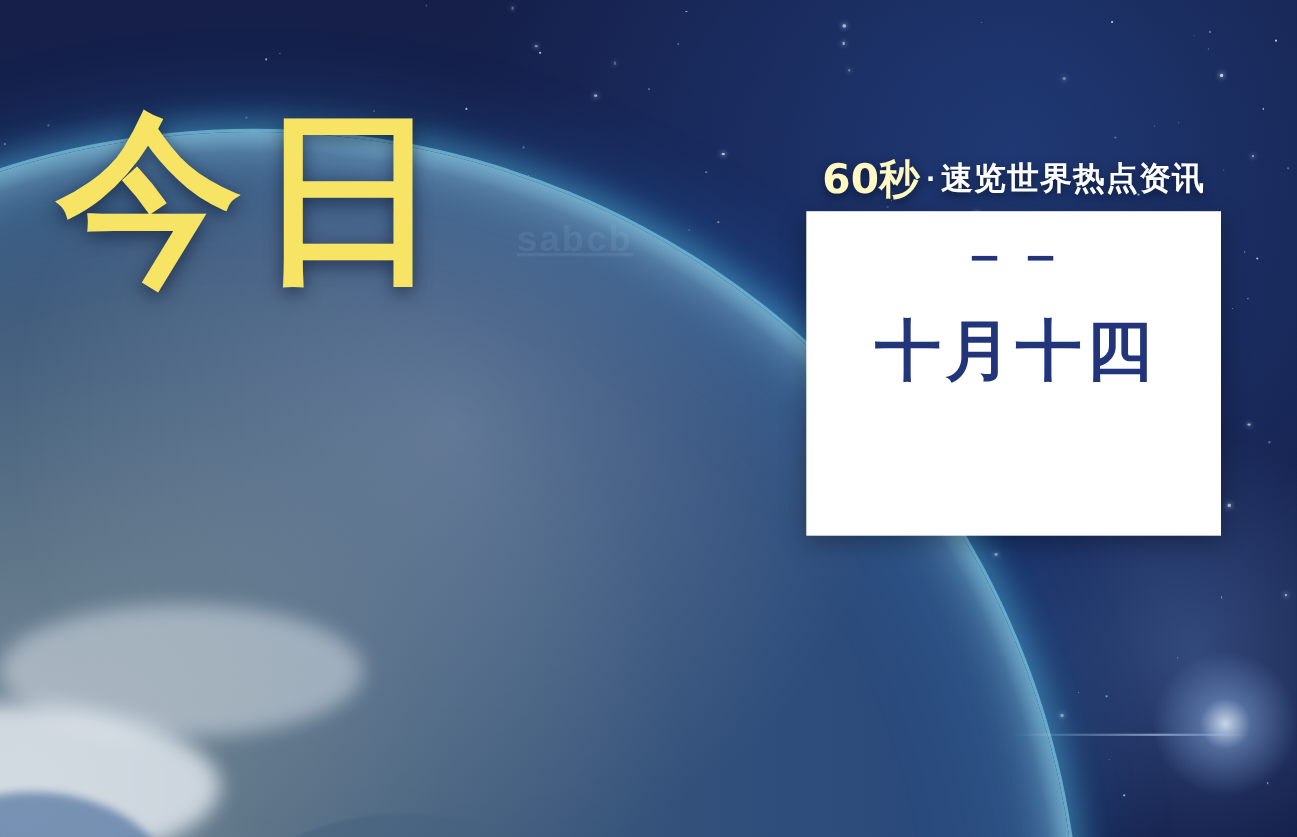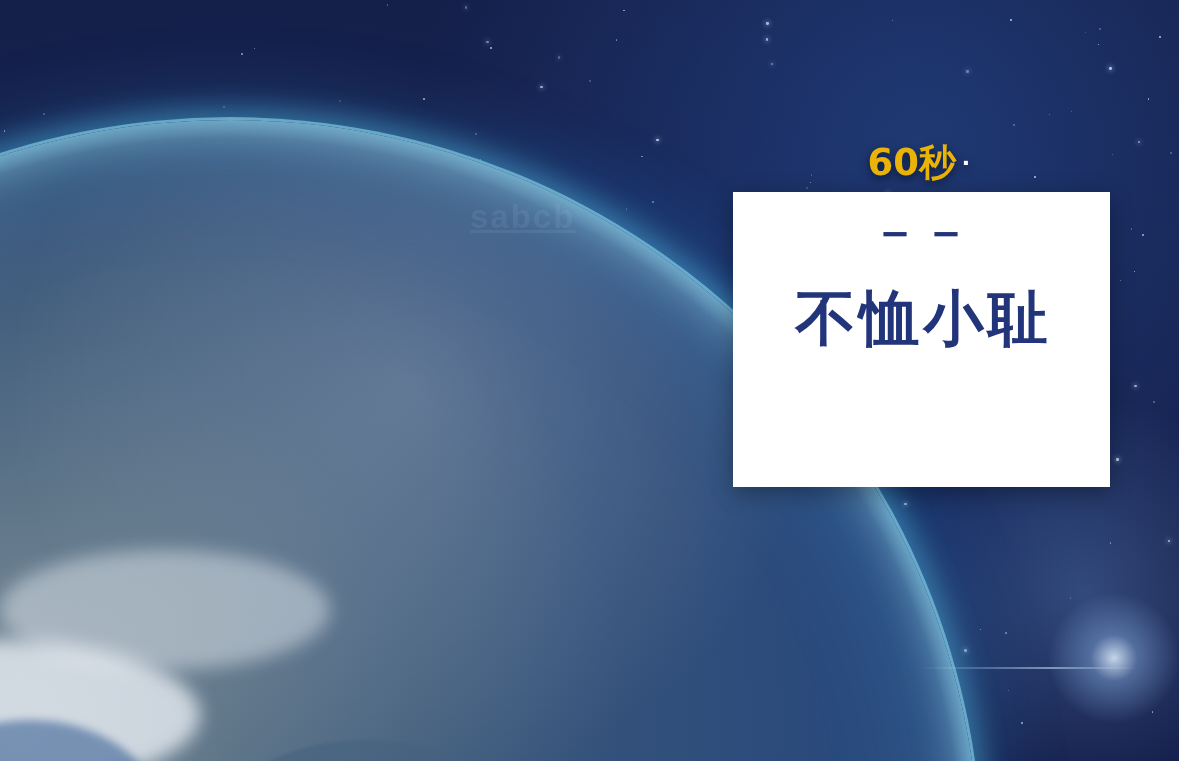--- a/index.html
+++ b/index.html
@@ -90,21 +90,21 @@
   }
 
   
   .tagline{
     position:absolute;left:733px;top:140px;width:377px;height:46px;
     display:flex;align-items:center;justify-content:center;
     white-space:nowrap;
     text-shadow:0 3px 9px rgba(3,10,30,.65);
   }
   .tagline .sec{
-    color:#eab308;font-size:37px;font-weight:700;
+    color:#fef9c3;font-size:37px;font-weight:700;
     font-family:"DejaVu Sans","Liberation Sans",sans-serif;
     letter-spacing:0;
   }
   .tagline .dot{color:#ffffff;font-size:28px;font-weight:700;margin:0 4px 0 6px;}
   .tagline .txt{
     color:#ffffff;font-size:29px;font-weight:700;letter-spacing:1px;
     font-family:"DejaVu Sans","Liberation Sans",sans-serif;
   }
 
   
@@ -264,30 +264,32 @@
   </div>
   <div class="limbglow"></div>
   <div class="atm"></div>
 
   <div class="flare"></div>
   <div class="flare-streak"></div>
 
   <div class="watermark">sabcb</div>
 
   <div class="title">
+    <div class="row r1">今日</div>
   </div>
 
 
   <div class="tagline">
     <span class="sec">60秒</span>
     <span class="dot">·</span>
+    <span class="txt">速览世界热点资讯</span>
   </div>
 
   <div class="card">
     <div class="issue">
       <span class="dash">−</span>
       <span class="dash">−</span>
     </div>
-    <div class="lunar">不恤小耻</div>
+    <div class="lunar">十月十四</div>
   </div>
 
 
 </div>
 
 </body></html>

